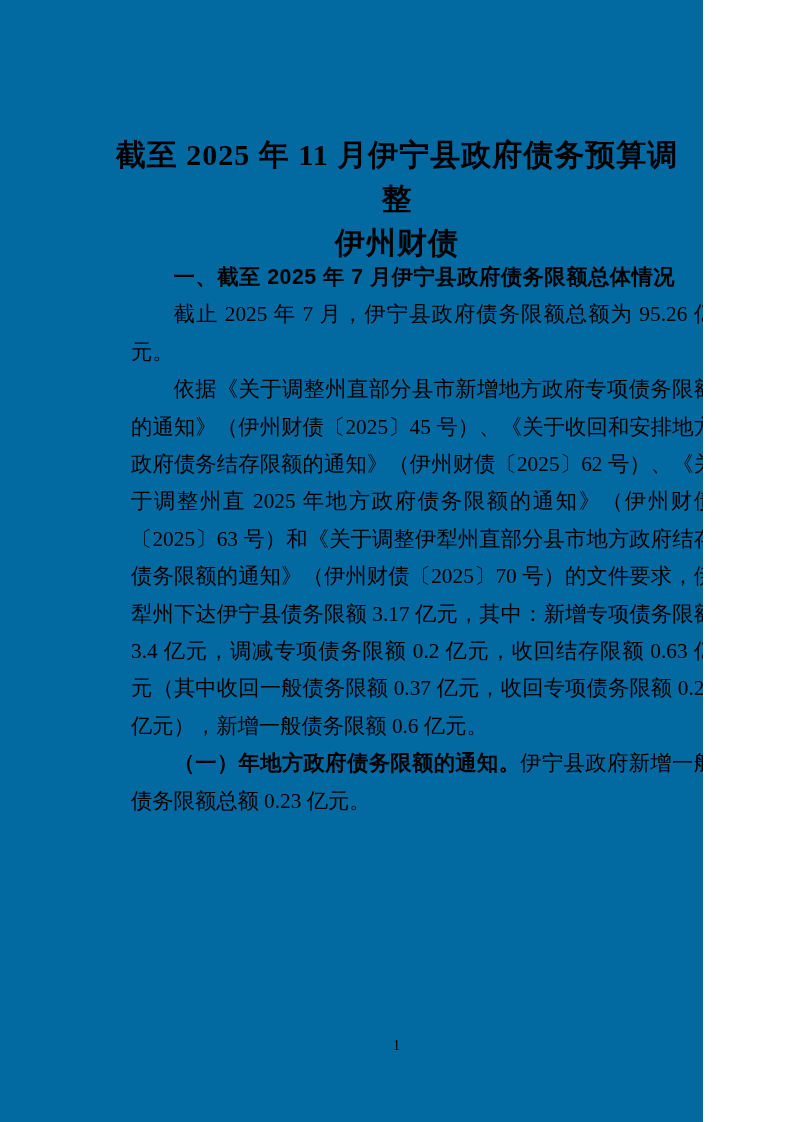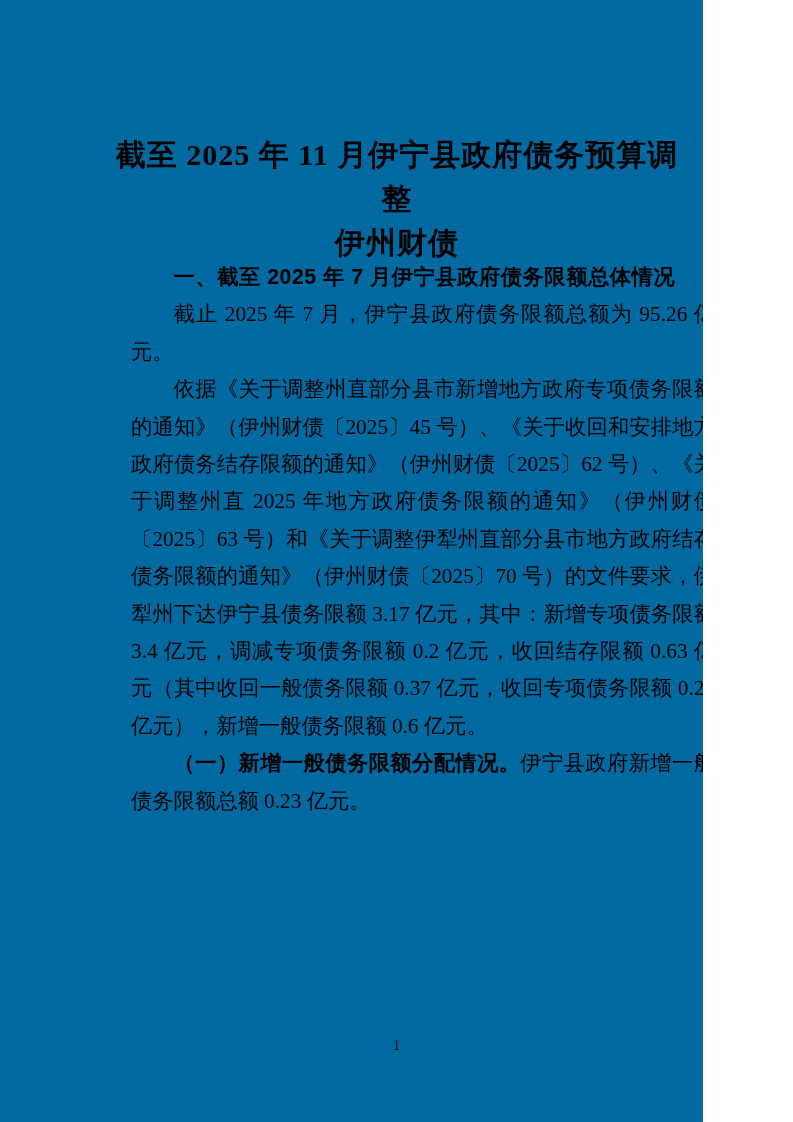--- a/index.html
+++ b/index.html
@@ -74,19 +74,19 @@
 
     <div class="para heading-sans">一、截至 2025 年 7 月伊宁县政府债务限额总体情况</div>
 
     <div class="para">截止 2025 年 7 月，伊宁县政府债务限额总额为 95.26 亿元。</div>
 
 
 
 
     <div class="para">依据《关于调整州直部分县市新增地方政府专项债务限额的通知》（伊州财债〔2025〕45 号）、《关于收回和安排地方政府债务结存限额的通知》（伊州财债〔2025〕62 号）、《关于调整州直 2025 年地方政府债务限额的通知》（伊州财债〔2025〕63 号）和《关于调整伊犁州直部分县市地方政府结存债务限额的通知》（伊州财债〔2025〕70 号）的文件要求，伊犁州下达伊宁县债务限额 3.17 亿元，其中：新增专项债务限额 3.4 亿元，调减专项债务限额 0.2 亿元，收回结存限额 0.63 亿元（其中收回一般债务限额 0.37 亿元，收回专项债务限额 0.26 亿元），新增一般债务限额 0.6 亿元。</div>
 
-    <div class="para"><span class="lead">（一）新增一般债务限额分配情况。</span><span>伊宁县政府新增一般债务限额总额 0.23 亿元。</span></div>
+    <div class="para"><span class="lead">（一）年地方政府债务限额的通知。</span><span>伊宁县政府新增一般债务限额总额 0.23 亿元。</span></div>
 
   </div>
 
   <div class="page-number">1</div>
 
 </div>
 
 </body></html>

